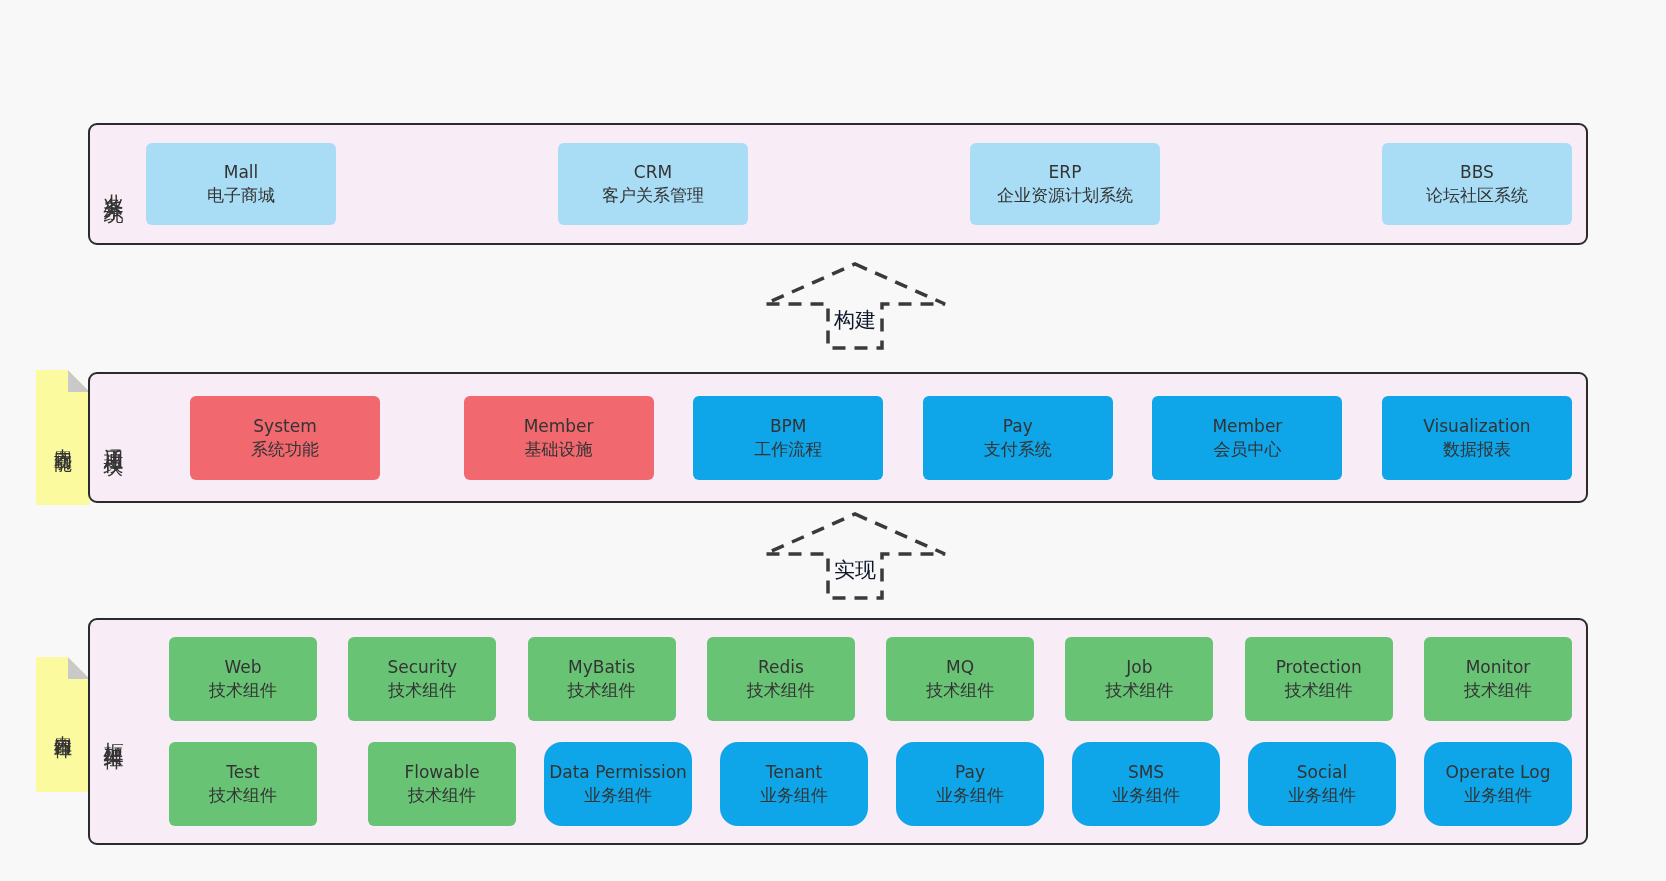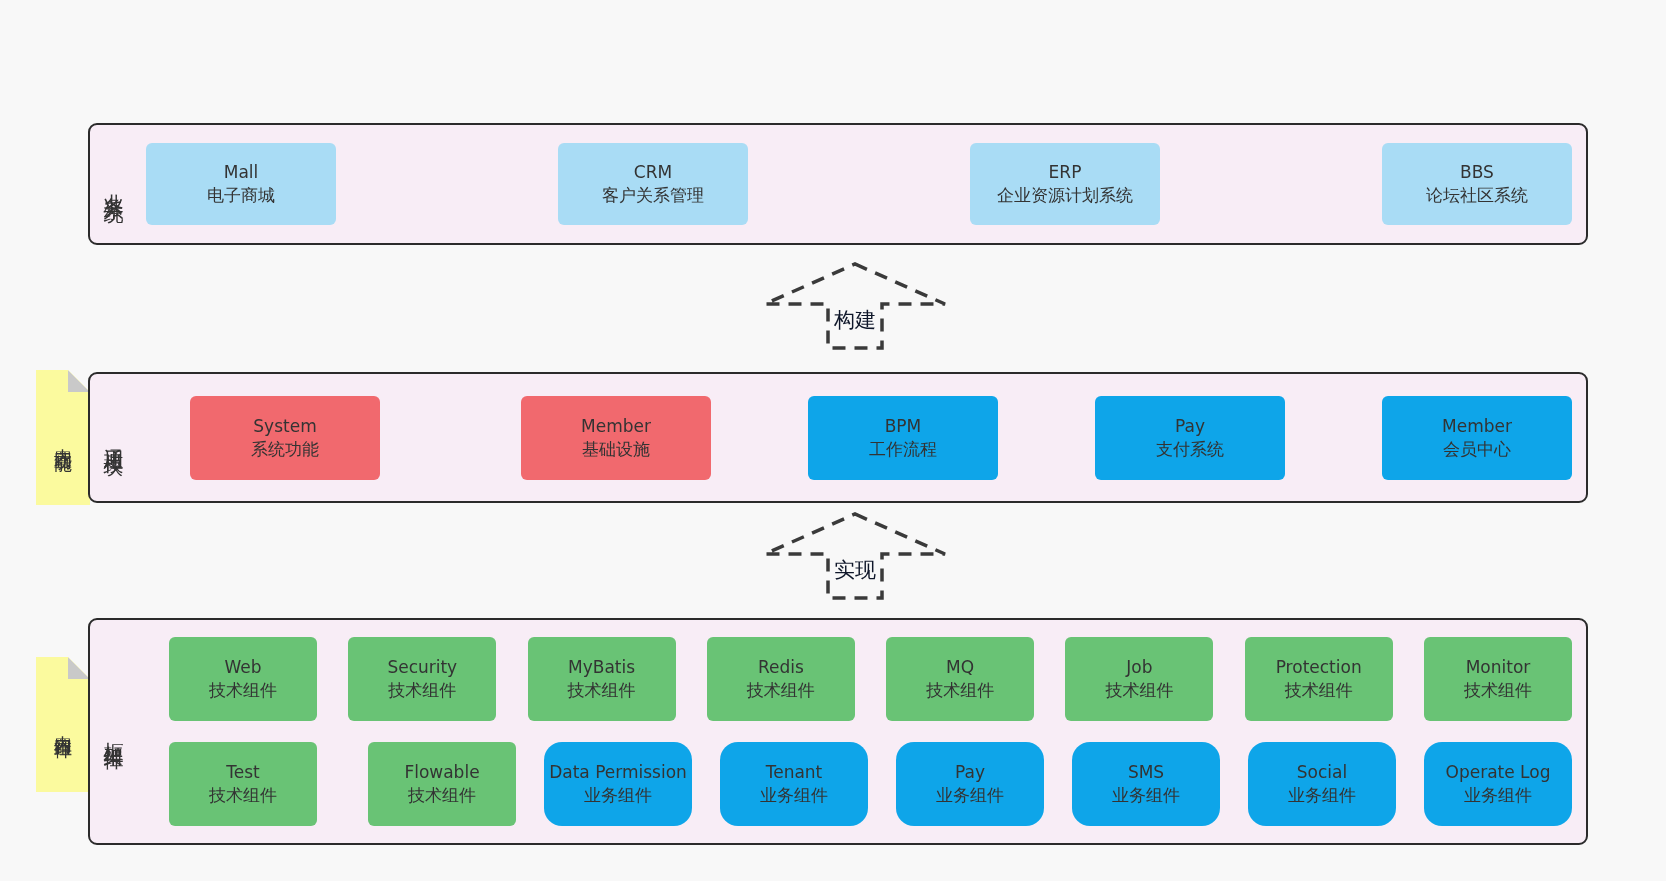--- a/index.html
+++ b/index.html
@@ -127,20 +127,24 @@
       <div>工作流程</div>
     </div>
     <div class="box box-lg" data-variant="pink">
       <div>Pay</div>
       <div>支付系统</div>
     </div>
     <div class="box box-lg" data-variant="pink">
       <div>Member</div>
       <div>会员中心</div>
     </div>
+    <div class="box box-lg" data-variant="pink">
+      <div>Visualization</div>
+      <div>数据报表</div>
+    </div>
   </div>
 </div>
 
 <div class="arrow" id="arrow-implement">
   <svg width="200" height="92" viewBox="0 0 200 92">
     <polygon points="100,4 190,44 127,44 127,88 73,88 73,44 10,44" fill="none" stroke="#3a3a3a" stroke-width="3.5" stroke-dasharray="13 9"></polygon>
   </svg>
   <div class="arrow-label">实现</div>
 </div>
 

